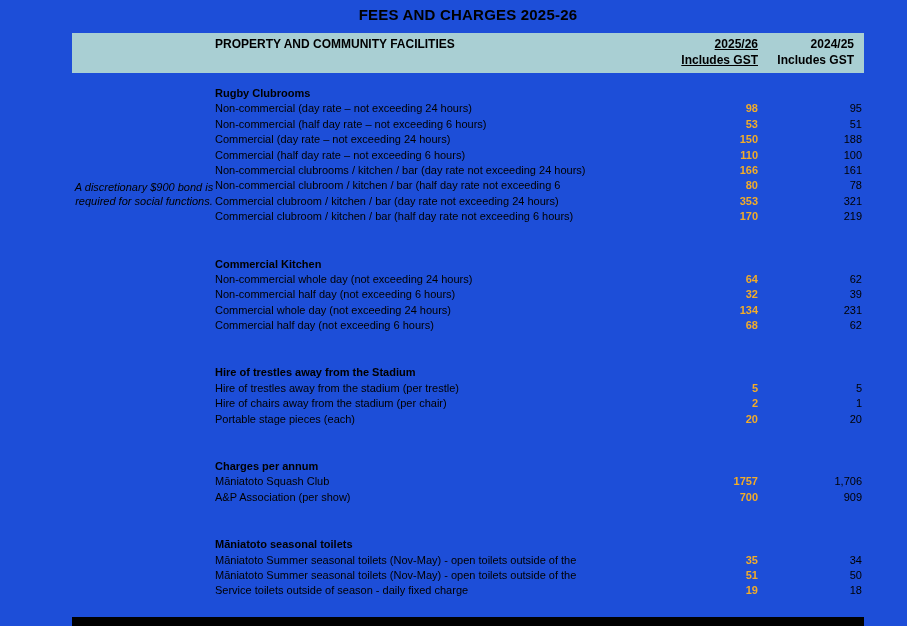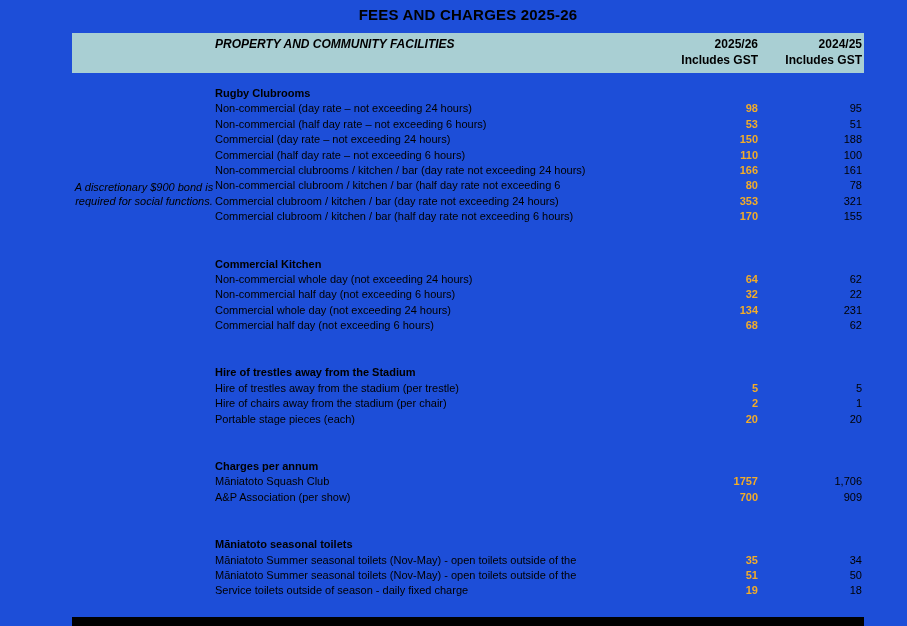--- a/index.html
+++ b/index.html
@@ -17,29 +17,29 @@
     font-size: 15px; font-weight: bold; letter-spacing: 0.2px;
   }
   .band {
     position: absolute; left: 72px; top: 33px; width: 792px; height: 40px;
     background: var(--band, #a9cfd3);
     display: flex; align-items: flex-start;
     box-sizing: border-box; padding-top: 3px;
   }
   .band .band-title {
     margin-left: 143px; flex: 1;
-    font-size: 12px; font-weight: bold; line-height: 16px; font-style: italic;
+    font-size: 12px; font-weight: bold; line-height: 16px;
   }
   .band .band-col {
     width: 90px; text-align: right;
     font-size: 12px; font-weight: bold; line-height: 16px;
     white-space: nowrap;
   }
-  .band .band-col.first { width: 150px; }
-  .band .band-col.second { width: 106px; padding-right: 2px; box-sizing: border-box; }
+  .band .band-col.first { width: 150px; text-decoration: underline; }
+  .band .band-col.second { width: 106px; padding-right: 10px; box-sizing: border-box; }
   .side-note {
     position: absolute; left: 68px; top: 181px; width: 152px;
     font-size: 11px; font-style: italic; line-height: 13.5px;
     text-align: center;
   }
   .table-body {
     position: absolute; left: 72px; top: 86px; width: 792px;
   }
   .section { margin: 0; }
   .section + .section { margin-top: 32px; }
@@ -120,36 +120,36 @@
           <div class="v2">78</div>
         </div>
         <div class="row">
           <div class="label">Commercial clubroom / kitchen / bar (day rate not exceeding 24 hours)</div>
           <div class="v1">353</div>
           <div class="v2">321</div>
         </div>
         <div class="row">
           <div class="label">Commercial clubroom / kitchen / bar (half day rate not exceeding 6 hours)</div>
           <div class="v1">170</div>
-          <div class="v2">155</div>
+          <div class="v2">219</div>
         </div>
       </div>
       <div class="section">
         <div class="row heading">
           <div class="label">Commercial Kitchen</div>
         </div>
         <div class="row">
           <div class="label">Non-commercial whole day (not exceeding 24 hours)</div>
           <div class="v1">64</div>
           <div class="v2">62</div>
         </div>
         <div class="row">
           <div class="label">Non-commercial half day (not exceeding 6 hours)</div>
           <div class="v1">32</div>
-          <div class="v2">22</div>
+          <div class="v2">39</div>
         </div>
         <div class="row">
           <div class="label">Commercial whole day (not exceeding 24 hours)</div>
           <div class="v1">134</div>
           <div class="v2">231</div>
         </div>
         <div class="row">
           <div class="label">Commercial half day (not exceeding 6 hours)</div>
           <div class="v1">68</div>
           <div class="v2">62</div>

